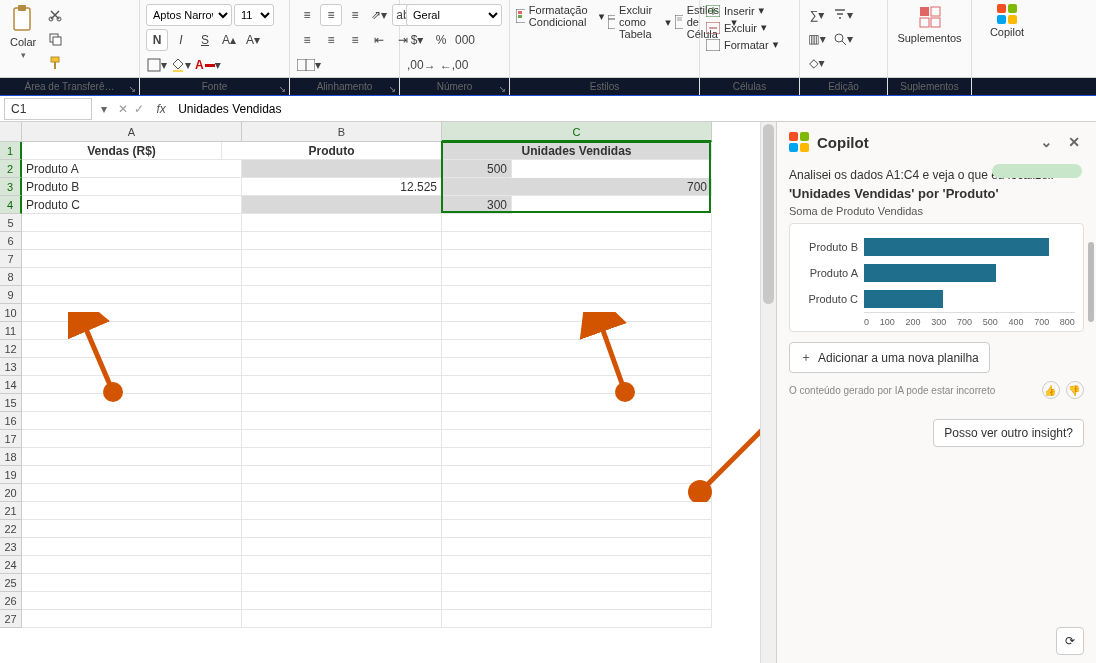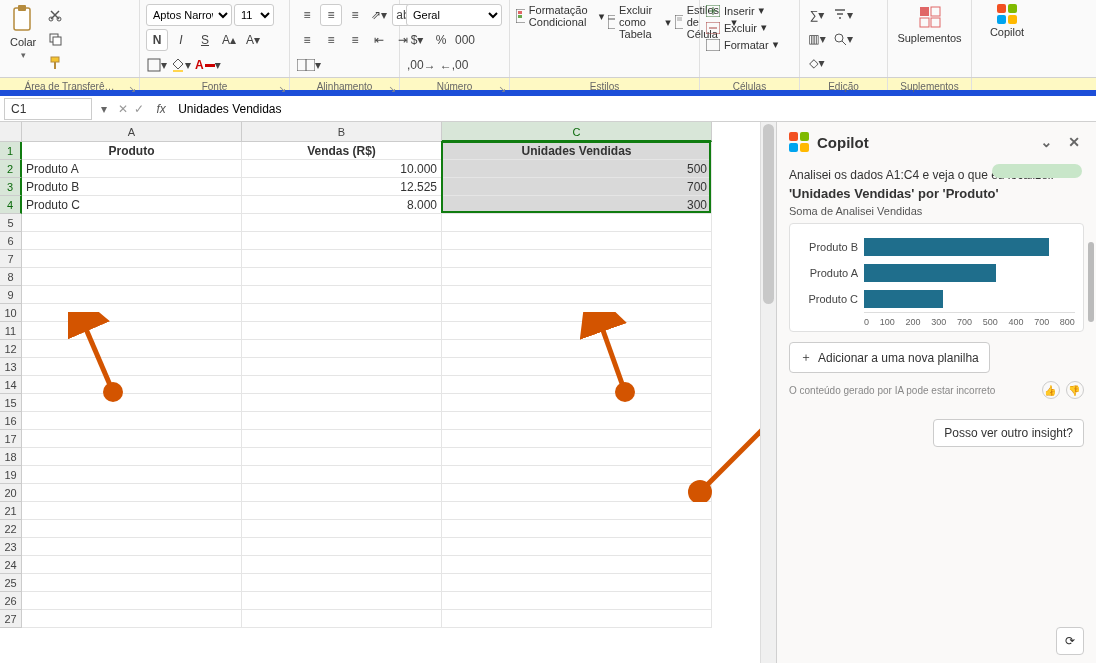--- a/index.html
+++ b/index.html
@@ -12,21 +12,21 @@
 .rbtn { display: inline-flex; align-items: center; justify-content: center; min-width: 22px; height: 22px; border: 1px solid transparent; border-radius: 3px; cursor: pointer; font-size: 12px; color: #444; background: transparent; }
 .rbtn.box { border: 1px solid #ccc; background: #fff; }
 .vmenu { display: flex; flex-direction: column; gap: 2px; }
 .hrow { display: flex; gap: 2px; align-items: center; }
 .big-stack { display: flex; flex-direction: column; align-items: center; justify-content: center; gap: 2px; padding: 0 4px; cursor: pointer; }
 .big-stack .lbl { font-size: 11px; color: #333; }
 select.rsel { height: 22px; border: 1px solid #ccc; border-radius: 3px; font-size: 11px; padding: 0 2px; background: #fff; }
 .row-label { font-size: 11px; color: #333; display: flex; align-items: center; gap: 4px; cursor: pointer; }
 
 
-.group-labels { display: flex; height: 18px; background: #fef9c3; border-bottom: 6px solid #1d4ed8; font-size: 10px; color: #666; }
+.group-labels { display: flex; height: 18px; background: #0f172a; border-bottom: 1px solid #1d4ed8; font-size: 10px; color: #666; }
 .group-labels div { border-right: 1px solid #e0e0e0; text-align: center; line-height: 18px; position: relative; }
 .dlg-launch { position: absolute; right: 3px; top: 2px; font-size: 9px; color: #888; }
 
 
 .formula-row { display: flex; align-items: center; height: 26px; border-bottom: 1px solid #d0d0d0; }
 .name-box { width: 88px; height: 22px; margin: 0 4px; border: 1px solid #ccc; display: flex; align-items: center; padding: 0 6px; font-size: 12px; background: #fff; }
 .name-box-dd { width: 16px; text-align: center; color: #666; cursor: pointer; }
 .fx-btn { width: 22px; text-align: center; color: #555; font-style: italic; cursor: pointer; }
 .formula-input { flex: 1; height: 22px; border: none; outline: none; padding: 0 6px; font-size: 12px; }
 .fbar-icons { display:flex; gap:6px; color:#999; padding:0 6px; }
@@ -332,37 +332,35 @@
         <div class="row-h" style="height: 18px; line-height: 18px;">21</div>
         <div class="row-h" style="height: 18px; line-height: 18px;">22</div>
         <div class="row-h" style="height: 18px; line-height: 18px;">23</div>
         <div class="row-h" style="height: 18px; line-height: 18px;">24</div>
         <div class="row-h" style="height: 18px; line-height: 18px;">25</div>
         <div class="row-h" style="height: 18px; line-height: 18px;">26</div>
         <div class="row-h" style="height: 18px; line-height: 18px;">27</div>
       </div>
     <div class="cells" id="cells">
         <div class="cell-row">
+          <div class="cell hdr" style="width: 200px; height: 18px;">Vendas (R$)</div>
           <div class="cell hdr" style="width: 220px; height: 18px;">Produto</div>
-          <div class="cell hdr" style="width: 200px; height: 18px;">Vendas (R$)</div>
           <div class="cell hdr sel-range" style="width: 270px; height: 18px;">Unidades Vendidas</div>
         </div>
         <div class="cell-row">
           <div class="cell" style="width: 220px; height: 18px;">Produto A</div>
-          <div class="cell num" style="width: 200px; height: 18px;">10.000</div>
           <div class="cell num sel-range" style="width: 270px; height: 18px;">500</div>
         </div>
         <div class="cell-row">
           <div class="cell" style="width: 220px; height: 18px;">Produto B</div>
           <div class="cell num" style="width: 200px; height: 18px;">12.525</div>
           <div class="cell num sel-range" style="width: 270px; height: 18px;">700</div>
         </div>
         <div class="cell-row">
           <div class="cell" style="width: 220px; height: 18px;">Produto C</div>
-          <div class="cell num" style="width: 200px; height: 18px;">8.000</div>
           <div class="cell num sel-range" style="width: 270px; height: 18px;">300</div>
         </div>
         <div class="cell-row">
           <div class="cell" style="width: 220px; height: 18px;"></div>
           <div class="cell" style="width: 200px; height: 18px;"></div>
           <div class="cell" style="width: 270px; height: 18px;"></div>
         </div>
         <div class="cell-row">
           <div class="cell" style="width: 220px; height: 18px;"></div>
           <div class="cell" style="width: 200px; height: 18px;"></div>
@@ -511,21 +509,21 @@
       <span class="spacer"></span>
       <span class="hbtn">⌄</span>
       <span class="hbtn">✕</span>
     </div>
     <div class="green-chip"></div>
 
     <div class="copilot-body">
       <div class="msg">
         <div>Analisei os dados A1:C4 e veja o que eu localizei:</div>
         <div class="msg-title">'Unidades Vendidas' por 'Produto'</div>
-        <div class="msg-sub">Soma de Analisei Vendidas</div>
+        <div class="msg-sub">Soma de Produto Vendidas</div>
 
         <div class="chart-card" id="chart-card">
             <div class="bar-row">
               <div class="bar-label">Produto B</div>
               <div class="bar-track">
                 <div class="bar-fill" style="width: 87.5%; background: rgb(31, 110, 140);"></div>
               </div>
             </div>
             <div class="bar-row">
               <div class="bar-label">Produto A</div>

